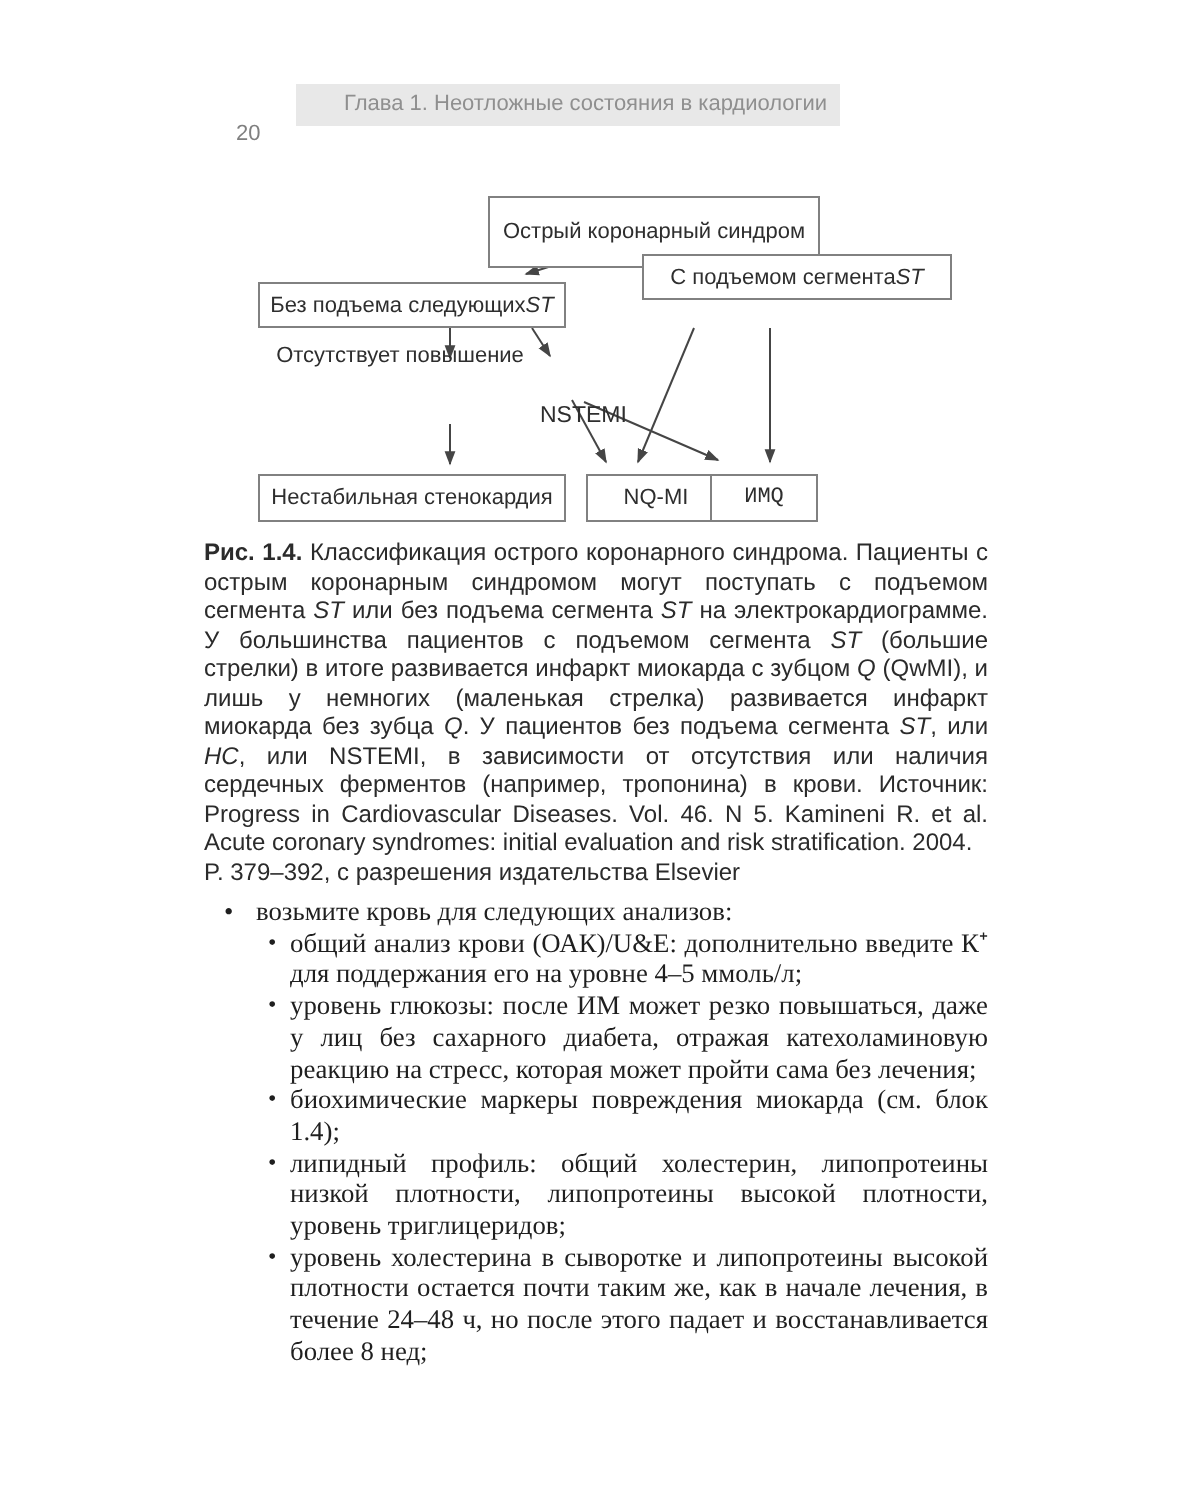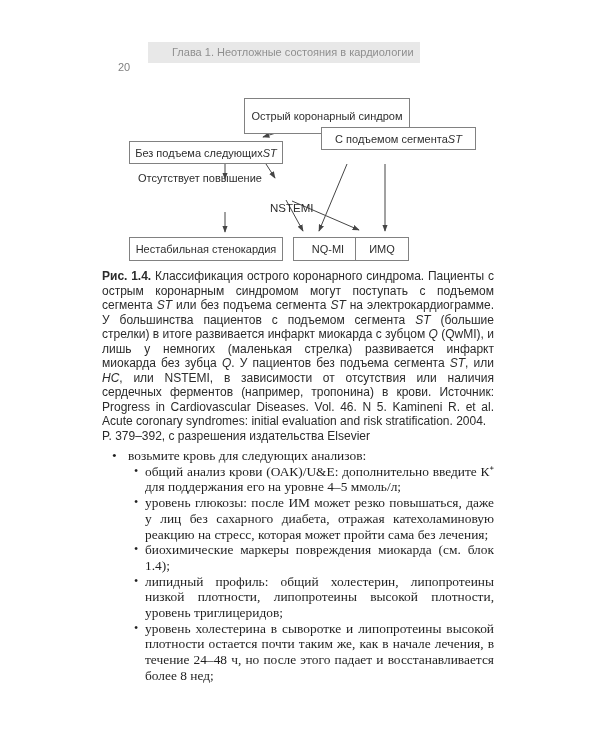--- a/index.html
+++ b/index.html
@@ -83,21 +83,21 @@
   <div class="node" style="left:321px;top:127px;width:155px;height:23px;">
       <span>С подъемом сегмента </span>
       <span class="i">ST</span>
     </div>
   <div class="flabel" style="left:128px;top:172px;width:144px;">
     <div>Отсутствует повышение</div>
   </div>
   <div class="flabel" style="left:270px;top:202px;font-size:11.5px;">NSTEMI</div>
   <div class="node" style="left:129px;top:237px;width:154px;height:24px;">Нестабильная стенокардия</div>
   <div class="node" style="left:293px;top:237px;width:70px;height:24px;">NQ-MI</div>
-  <div class="node" style="left:355px;top:237px;width:54px;height:24px;">ИМQ</div>
+  <div class="node" style="left:355px;top:237px;width:54px;height:24px;font-family:Liberation Mono, monospace;">ИМQ</div>
 
   <div class="caption">
     <div class="caption-body"><span class="b">Рис. 1.4.</span><span> Классификация острого коронарного синдрома. Пациен­ты с острым коронарным синдромом могут поступать с подъемом сегмента </span><span class="i">ST</span><span> или без подъема сегмента </span><span class="i">ST</span><span> на электрокардиограм­ме. У большинства пациентов с подъемом сегмента </span><span class="i">ST</span><span> (боль­шие стрелки) в итоге развивается инфаркт миокарда с зубцом </span><span class="i">Q</span><span> (QwMI), и лишь у немногих (маленькая стрелка) развивается ин­фаркт миокарда без зубца </span><span class="i">Q</span><span>. У пациентов без подъема сегмента </span><span class="i">ST</span><span>, или </span><span class="i">НС</span><span>, или NSTEMI, в зависимости от отсутствия или наличия сердечных ферментов (например, тропонина) в крови. Источник: Progress in Cardiovascular Diseases. Vol. 46. N 5. Kamineni R. et al. Acute coronary syndromes: initial evaluation and risk stratification. 2004.</span></div>
     <div class="caption-center">P. 379–392, с разрешения издательства Elsevier</div>
   </div>
 
   <div class="list">
     <div class="li l1">
       <span class="bullet">•</span>
       <span>возьмите кровь для следующих анализов:</span>

